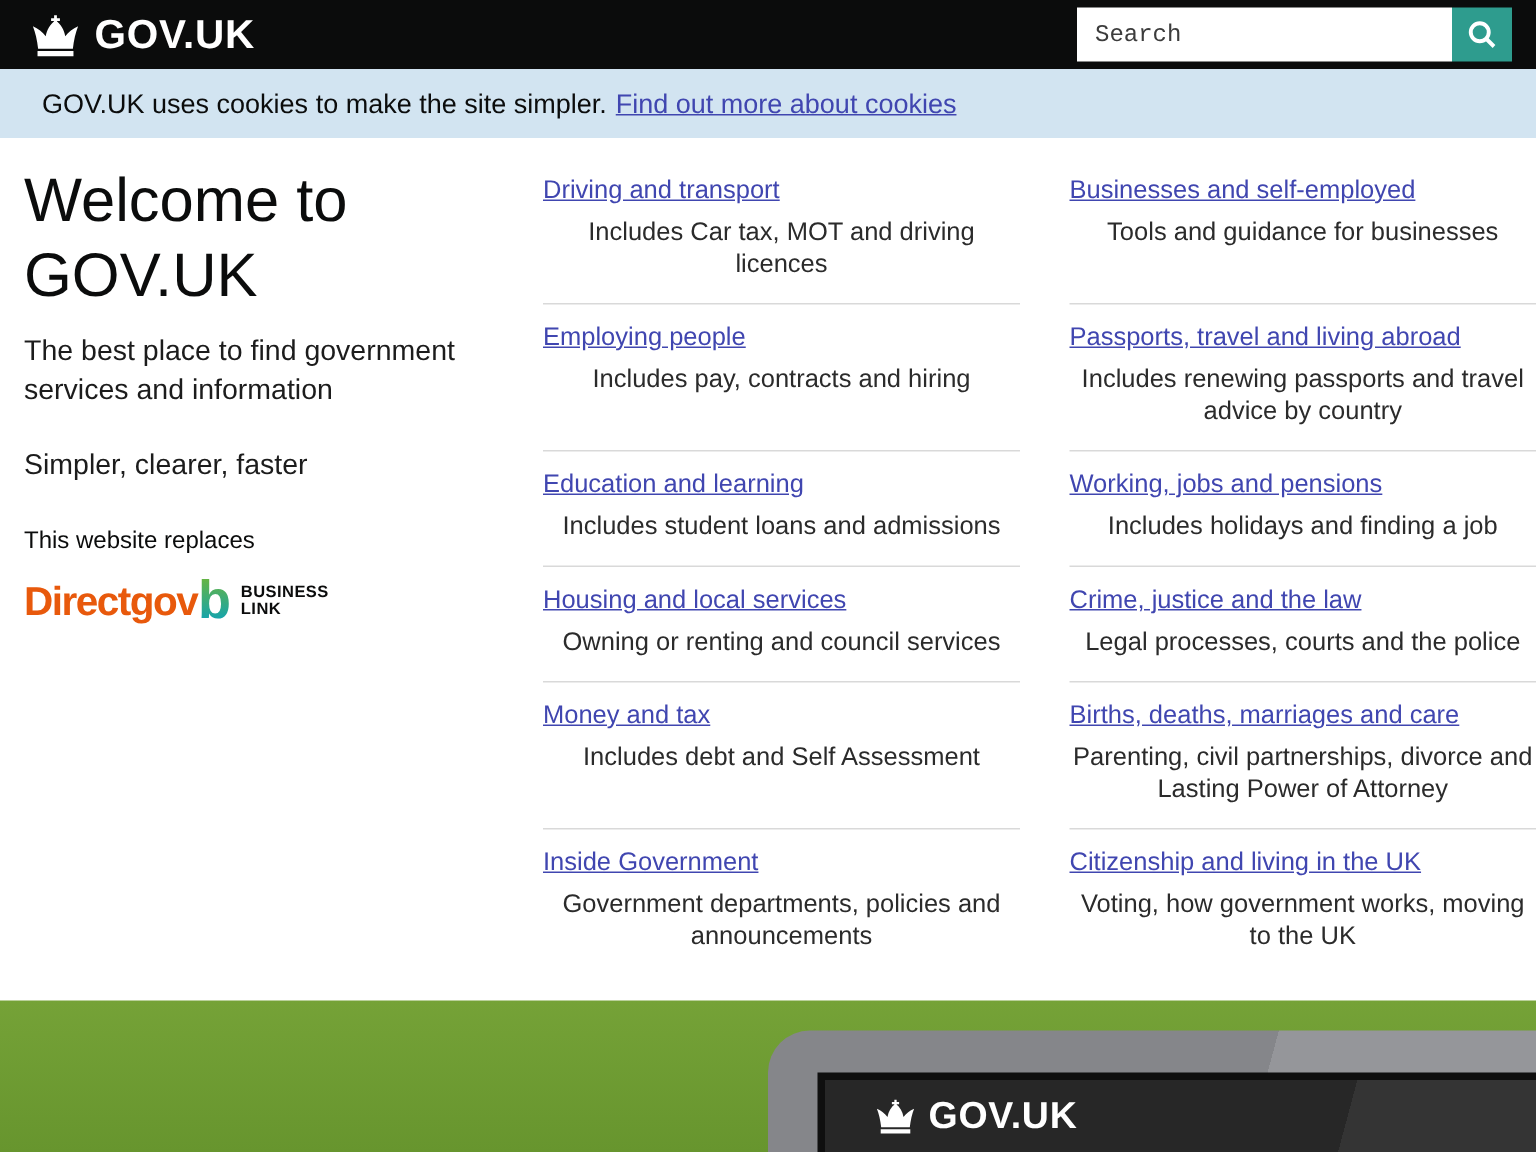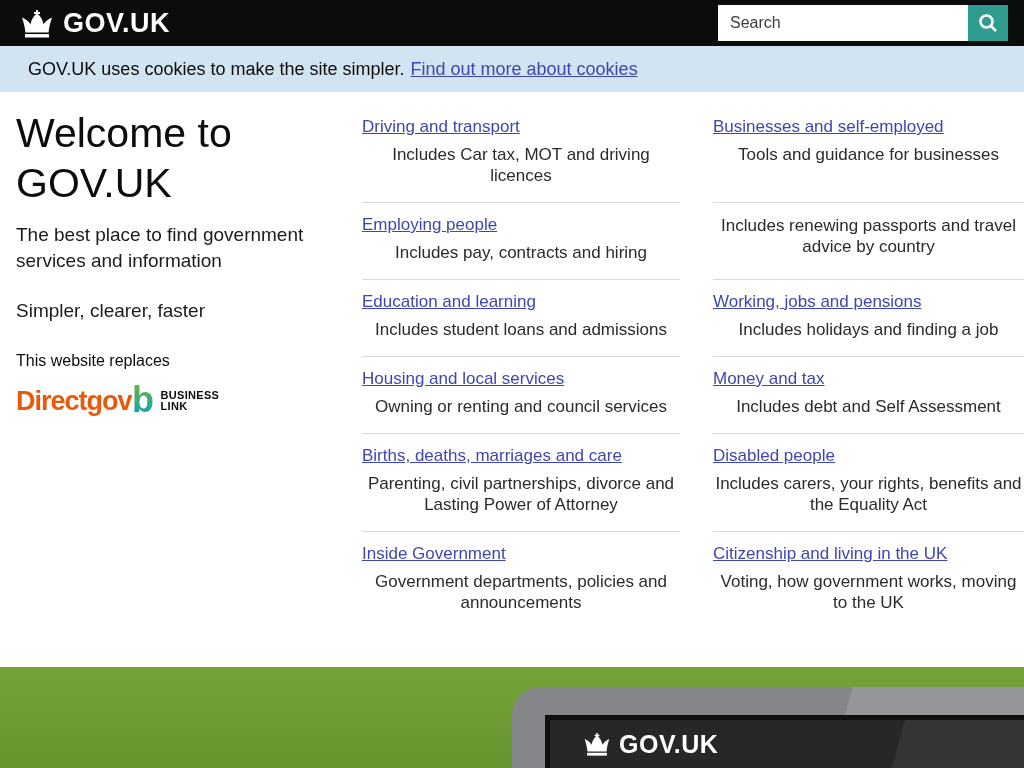--- a/index.html
+++ b/index.html
@@ -6,21 +6,21 @@
   html,body { width:1024px; height:768px; overflow:hidden; background:#fff;
     font-family:"Liberation Sans", sans-serif; color:#0b0c0c; }
 
   
   .site-header { position:relative; height:46px; background:#0b0c0c; }
   .brand { position:absolute; left:20px; top:8px; display:flex; align-items:center; gap:9px; }
   .brand svg { display:block; }
   .brand-text { color:#fff; font-size:27px; font-weight:bold; letter-spacing:0.5px; }
   .search-wrap { position:absolute; left:718px; top:5px; display:flex; }
   .search-input { width:250px; height:36px; border:none; outline:none; background:#fff;
-    font-family:Liberation Sans, sans-serif; font-size:16px; padding:0 12px; color:#737373; }
+    font-family:Liberation Mono, monospace; font-size:16px; padding:0 12px; color:#737373; }
   .search-input::placeholder { color:#3c3c3c; opacity:1; }
   .search-btn { width:40px; height:36px; border:none; background:#2e9c8e; cursor:pointer;
     display:flex; align-items:center; justify-content:center; }
 
   
   .cookie-bar { height:46px; background:#d2e4f1; display:flex; align-items:center;
     padding-left:28px; font-size:18px; color:#0b0c0c; }
   .cookie-bar a { color:#4046b0; text-decoration:underline; margin-left:6px; }
 
   
@@ -125,48 +125,49 @@
     <div class="cat">
       <a href="#" class="cat-title">Businesses and self-employed</a>
       <p class="cat-desc">Tools and guidance for businesses</p>
     </div>
     <div class="cat">
       <a href="#" class="cat-title">Employing people</a>
       <p class="cat-desc">Includes pay, contracts and hiring</p>
     </div>
 
     <div class="cat">
+      <a href="#" class="cat-title">Passports, travel and living abroad</a>
       <p class="cat-desc">Includes renewing passports and travel advice by country</p>
     </div>
     <div class="cat">
       <a href="#" class="cat-title">Education and learning</a>
       <p class="cat-desc">Includes student loans and admissions</p>
     </div>
 
     <div class="cat">
       <a href="#" class="cat-title">Working, jobs and pensions</a>
       <p class="cat-desc">Includes holidays and finding a job</p>
     </div>
     <div class="cat">
       <a href="#" class="cat-title">Housing and local services</a>
       <p class="cat-desc">Owning or renting and council services</p>
     </div>
 
     <div class="cat">
+      <a href="#" class="cat-title">Crime, justice and the law</a>
+      <p class="cat-desc">Legal processes, courts and the police</p>
+    </div>
+    <div class="cat">
       <a href="#" class="cat-title">Money and tax</a>
       <p class="cat-desc">Includes debt and Self Assessment</p>
     </div>
 
     <div class="cat">
       <a href="#" class="cat-title">Births, deaths, marriages and care</a>
       <p class="cat-desc">Parenting, civil partnerships, divorce and Lasting Power of Attorney</p>
-    </div>
-    <div class="cat">
-      <a href="#" class="cat-title">Disabled people</a>
-      <p class="cat-desc">Includes carers, your rights, benefits and the Equality Act</p>
     </div>
 
     <div class="cat last">
       <a href="#" class="cat-title">Inside Government</a>
       <p class="cat-desc">Government departments, policies and announcements</p>
     </div>
     <div class="cat last">
       <a href="#" class="cat-title">Citizenship and living in the UK</a>
       <p class="cat-desc">Voting, how government works, moving to the UK</p>
     </div>

